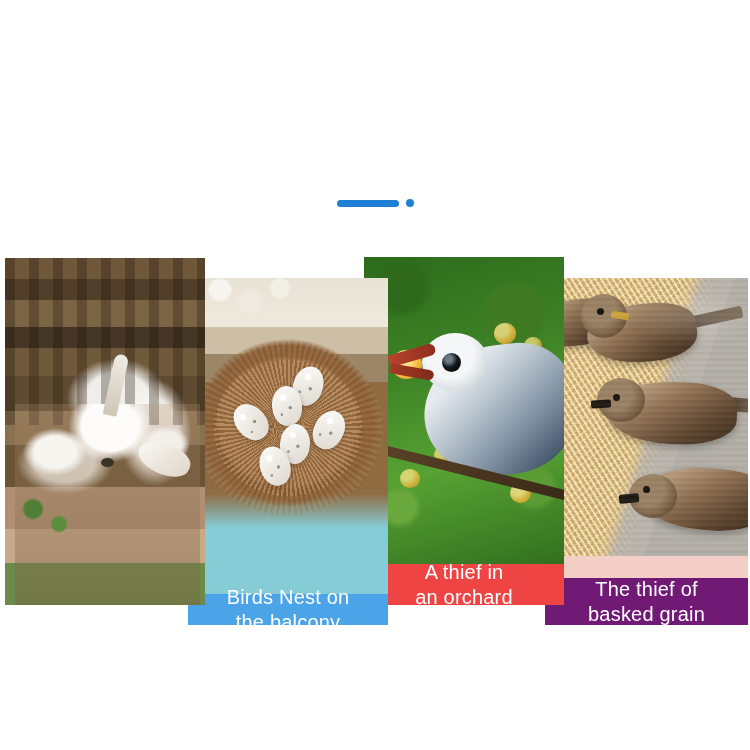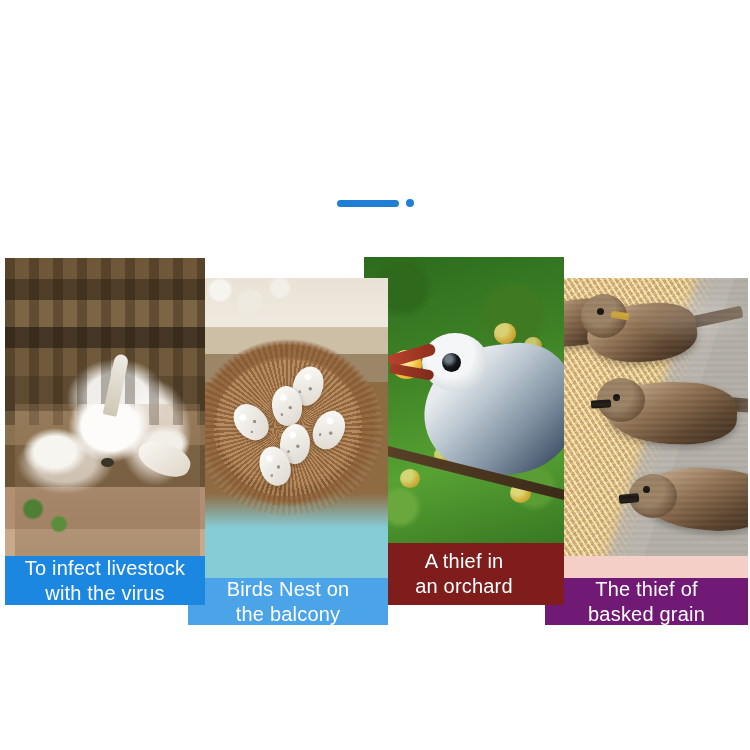--- a/index.html
+++ b/index.html
@@ -92,22 +92,22 @@
     white-space:pre-line;
   }
 
   
   #panel-1{ left:5px;   top:258px; width:200px; height:347px; z-index:4; }
   #panel-2{ left:188px; top:278px; width:200px; height:347px; z-index:3; }
   #panel-3{ left:364px; top:257px; width:200px; height:348px; z-index:2; }
   #panel-4{ left:545px; top:278px; width:203px; height:347px; z-index:1; }
 
   #panel-1 .caption{ height:49px; background:#1b87e0; }
-  #panel-2 .caption{ height:47px; background:#4ba3e8;margin-top:12px; }
-  #panel-3 .caption{ height:62px; background:#7f1d1d; }
+  #panel-2 .caption{ height:31px; background:#4ba3e8;margin-top:12px; }
+  #panel-3 .caption{ height:41px; background:#ef4444; }
   #panel-4 .caption{ height:47px; background:#701a75; }
 
   
   .ph1{
     background:
       radial-gradient(ellipse 70px 55px at 112px 140px, rgba(255,255,255,.95) 0 45%, rgba(255,255,255,0) 72%),
       radial-gradient(ellipse 48px 70px at 150px 175px, rgba(252,250,246,.92) 0 48%, rgba(255,255,255,0) 76%),
       radial-gradient(ellipse 62px 40px at 60px 205px, rgba(250,248,242,.88) 0 48%, rgba(255,255,255,0) 78%),
       linear-gradient(180deg,#6d5436 0 6%,#4b3a24 6% 12%,#7a6342 12% 20%,#3f3020 20% 26%,#6d5738 26% 34%,#5b472d 34% 44%,#8a7150 44% 54%,#6a5435 54% 66%,#b08f72 66% 78%,#c9a98c 78% 88%,#6d8a4a 88% 100%),
       #6b5434;
@@ -377,22 +377,20 @@
 </div>
 
 <div class="gallery">
 
   <div class="panel" id="panel-1">
     <div class="photo ph1">
       <span class="goat-horn"></span>
       <span class="goat-ear"></span>
       <span class="goat-eye"></span>
     </div>
-    <div class="caption">To infect livestock
-with the virus</div>
   </div>
 
   <div class="panel" id="panel-2">
     <div class="photo ph2">
       <span class="egg" id="egg-1"></span>
       <span class="egg" id="egg-2"></span>
       <span class="egg" id="egg-3"></span>
       <span class="egg" id="egg-4"></span>
       <span class="egg" id="egg-5"></span>
       <span class="egg" id="egg-6"></span>

